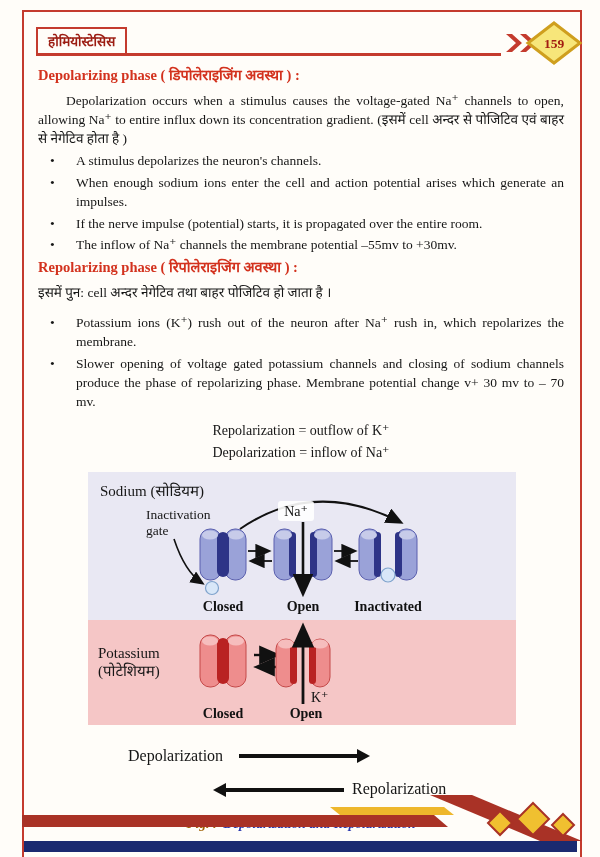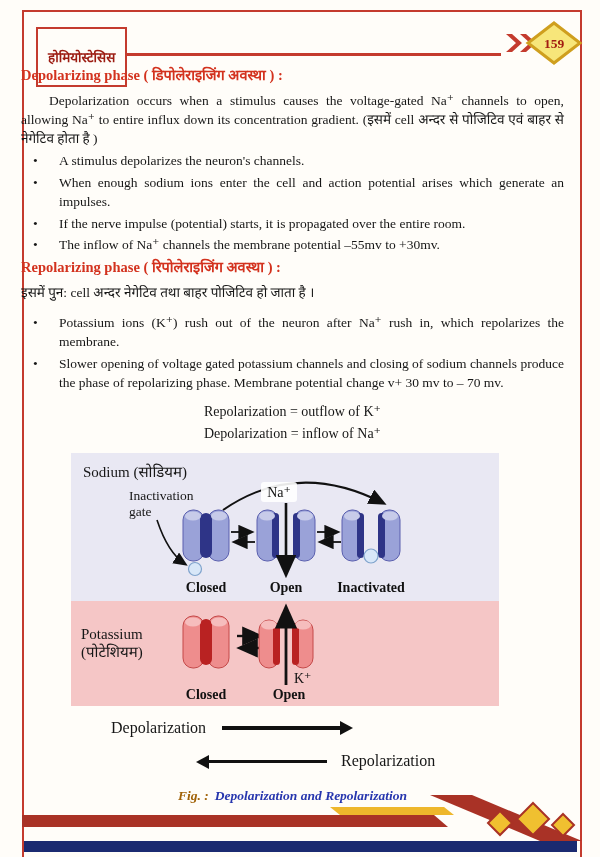--- a/index.html
+++ b/index.html
@@ -11,39 +11,39 @@
   }
   .page { position:relative; width:600px; height:857px; overflow:hidden; background:#fffdf9; }
   .border-frame {
     position:absolute; left:22px; top:10px; right:18px; bottom:0;
     border:2px solid #c43b2e; border-bottom:none; pointer-events:none;
   }
   
   .header-line { position:absolute; left:36px; top:53px; width:465px; height:3px; background:#c43b2e; }
   .title-box {
     position:absolute; left:36px; top:27px; background:#fffdf9;
-    border:2px solid #c43b2e; padding:19px 10px; font-weight:bold;
+    border:2px solid #c43b2e; padding:3px 10px; font-weight:bold;
     font-size:13.5px; color:#9c1c12;
   }
   .pagenum-svg { position:absolute; right:16px; top:20px; }
   
-  .content { position:absolute; left:21px; right:36px; top:62px; font-size:13.5px; line-height:1.42; }
+  .content { position:absolute; left:38px; right:36px; top:62px; font-size:13.5px; line-height:1.42; }
   h2.red { color:#d3321e; font-size:14.5px; font-weight:bold; margin:3px 0 5px; }
   p.indent { text-indent:28px; text-align:justify; margin-bottom:3px; }
   p.plain { margin-bottom:11px; }
   .bullet { display:flex; margin:2.5px 0; }
   .bullet .dot { flex:0 0 38px; padding-left:12px; }
   .bullet .txt { flex:1; text-align:justify; }
   .equations { text-align:center; margin:9px 0 8px; font-size:14px; line-height:1.55; }
   
   .figure { margin-top:2px; }
   .diagram { display:block; margin-left:50px; }
   svg text { font-family:"Liberation Serif","DejaVu Serif",serif; }
-  .dep-row { display:flex; align-items:center; gap:16px; padding-left:90px; margin-top:11px; }
-  .rep-row { display:flex; align-items:center; gap:14px; padding-left:188px; margin-top:11px; }
+  .dep-row { display:flex; align-items:center; gap:16px; padding-left:90px; margin-top:20px; }
+  .rep-row { display:flex; align-items:center; gap:8px; padding-left:188px; margin-top:11px; }
   .flow-label { font-size:16px; }
   .arrow-right, .arrow-left { position:relative; width:118px; height:3.5px; background:#111; display:inline-block; }
   .arrow-right::after {
     content:""; position:absolute; left:100%; top:50%; transform:translateY(-50%);
     border-left:13px solid #111; border-top:7px solid transparent; border-bottom:7px solid transparent;
   }
   .arrow-left::before {
     content:""; position:absolute; right:100%; top:50%; transform:translateY(-50%);
     border-right:13px solid #111; border-top:7px solid transparent; border-bottom:7px solid transparent;
   }

